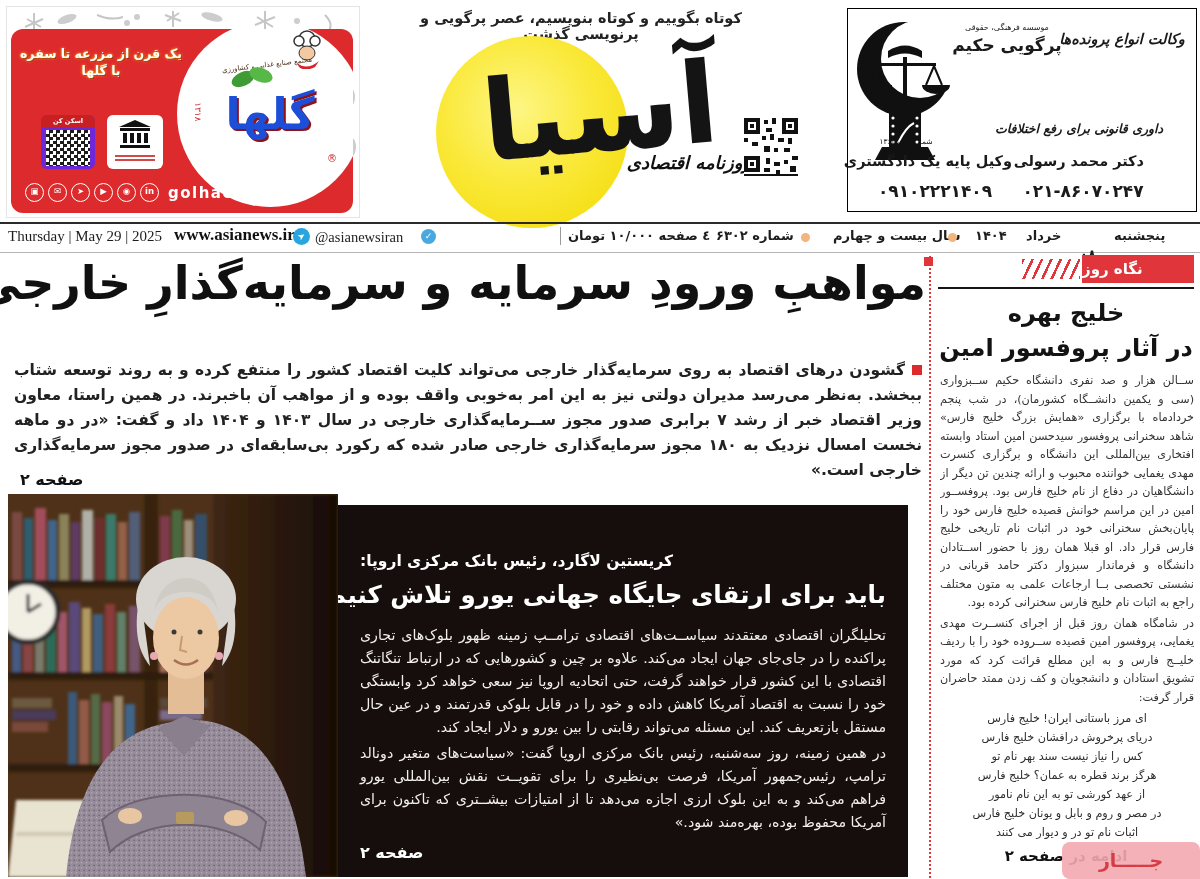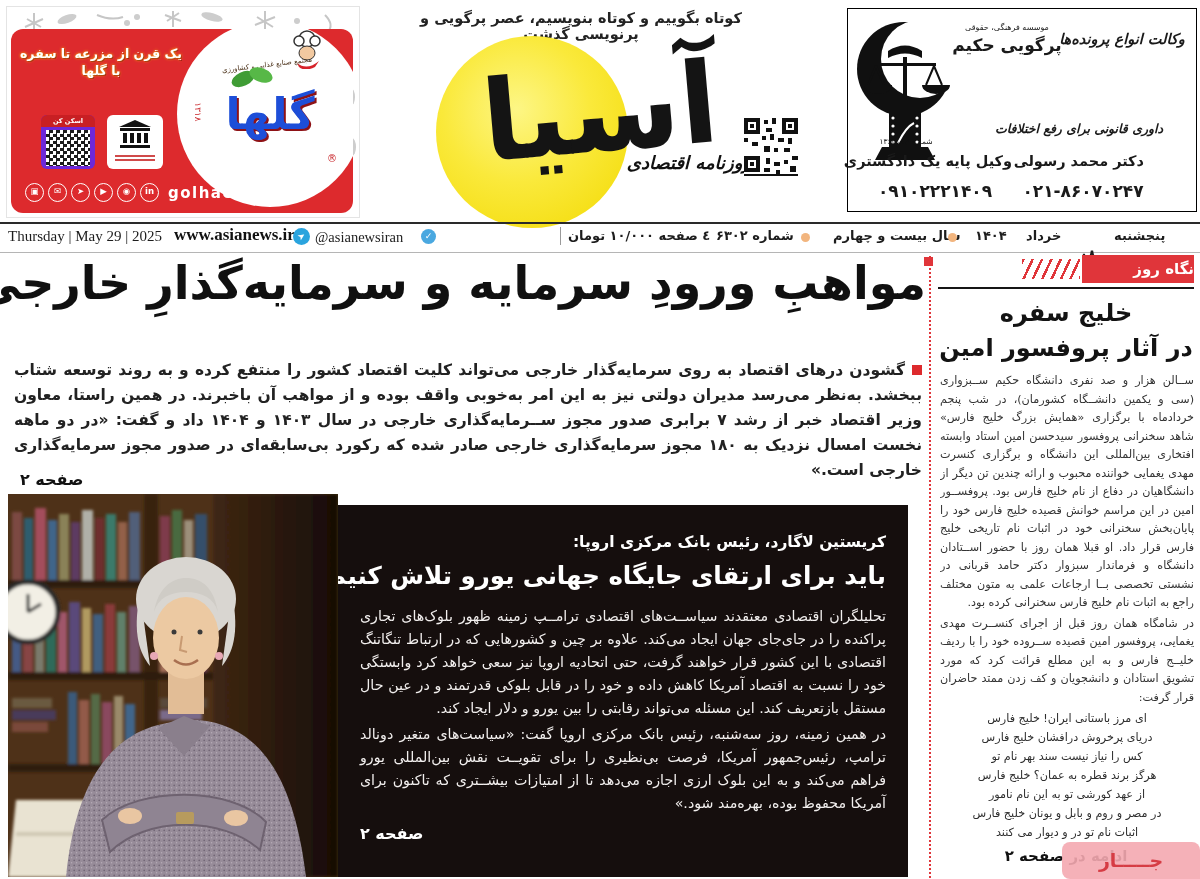--- a/index.html
+++ b/index.html
@@ -67,29 +67,29 @@
   .m-headline{left:8px;top:256px;width:918px;text-align:center;font-size:46px;font-weight:900;white-space:nowrap;color:#101010;letter-spacing:-1px;}
   .m-lead{left:14px;top:358px;width:908px;font-size:15.5px;font-weight:600;line-height:25px;text-align:justify;color:#222;}
   .m-bullet{display:inline-block;width:10px;height:10px;background:#dd2a2d;margin-left:7px;}
   .m-page{left:20px;top:470px;font-size:16px;font-weight:800;color:#111;}
 
   
   .photo{left:8px;top:494px;width:330px;height:383px;overflow:hidden;}
 
   
   .euro{left:338px;top:505px;width:570px;height:372px;background:#150e0d;color:#fff;padding:28px 22px 0 22px;box-sizing:border-box;overflow:hidden;}
-  .euro-kicker{text-align:right;font-size:15.5px;font-weight:600;margin-bottom:10px;}
+  .euro-kicker{text-align:left;font-size:15.5px;font-weight:600;margin-bottom:10px;margin-top:19px;}
   .euro-headline{text-align:center;font-size:24.5px;font-weight:800;margin-bottom:15px;white-space:nowrap;}
   .euro-para{font-size:14.2px;line-height:23px;text-align:justify;color:#f2efee;}
   .euro-para + .euro-para{margin-top:3px;}
   .euro-page{font-size:16px;font-weight:800;text-align:left;margin-top:9px;}
 
   
   .dv-hatch{left:1022px;top:259px;width:58px;height:20px;background:repeating-linear-gradient(115deg,#e0353a 0 2.5px,transparent 2.5px 8.5px);}
-  .dv-label{left:1082px;top:255px;width:112px;height:28px;background:#e0353a;color:#fff;text-align:right;font-size:15px;font-weight:800;line-height:28px;}
+  .dv-label{left:1082px;top:255px;width:112px;height:28px;background:#e0353a;color:#fff;text-align:left;font-size:15px;font-weight:800;line-height:28px;}
   .dv-line{left:938px;top:287px;width:256px;height:2px;background:#151515;}
   .dv-title{left:938px;top:296px;width:256px;text-align:center;font-size:24px;font-weight:800;line-height:35px;color:#131313;}
   .dv-body{left:940px;top:372px;width:254px;height:470px;font-size:11.2px;line-height:18.5px;text-align:justify;color:#333;overflow:hidden;}
   .dv-body p{margin:0 0 2px 0;}
   .dv-poem{text-align:center;line-height:19px;color:#2e2e2e;}
   .dv-cont{left:938px;top:847px;width:256px;text-align:center;font-size:15px;font-weight:800;color:#111;}
   .dotline{left:929px;top:256px;height:622px;border-left:2px dotted #e0353a;width:0;}
   .dotsq{left:924px;top:257px;width:9px;height:9px;background:#e0353a;}
 
   
@@ -367,21 +367,21 @@
     <div class="euro-para">در همین زمینه، روز سه‌شنبه، رئیس بانک مرکزی اروپا گفت: «سیاست‌های متغیر دونالد ترامپ، رئیس‌جمهور آمریکا، فرصت بی‌نظیری را برای تقویــت نقش بین‌المللی یورو فراهم می‌کند و به این بلوک ارزی اجازه می‌دهد تا از امتیازات بیشــتری که تاکنون برای آمریکا محفوظ بوده، بهره‌مند شود.»</div>
     <div class="euro-page">صفحه ۲</div>
   </div>
 
   <div class="abs dotline"></div>
   <div class="abs dotsq"></div>
   <div class="abs dv-hatch"></div>
   <div class="abs dv-label">نگاه روز</div>
   <div class="abs dv-line"></div>
   <div class="abs dv-title">
-    <div>خلیج سفره</div>
+    <div>خلیج بهره</div>
     <div>در آثار پروفسور امین</div>
   </div>
   <div class="abs dv-body">
     <p>ســالن هزار و صد نفری دانشگاه حکیم ســبزواری (سی و یکمین دانشــگاه کشورمان)، در شب پنجم خردادماه با برگزاری «همایش بزرگ خلیج فارس» شاهد سخنرانی پروفسور سیدحسن امین استاد وابسته افتخاری بین‌المللی این دانشگاه و برگزاری کنسرت مهدی یغمایی خواننده محبوب و ارائه چندین تن دیگر از دانشگاهیان در دفاع از نام خلیج فارس بود. پروفســور امین در این مراسم خوانش قصیده خلیج فارس خود را پایان‌بخش سخنرانی خود در اثبات نام تاریخی خلیج فارس قرار داد. او قبلا همان روز با حضور اســتادان دانشگاه و فرماندار سبزوار دکتر حامد قربانی در نشستی تخصصی بــا ارجاعات علمی به متون مختلف راجع به اثبات نام خلیج فارس سخنرانی کرده بود.</p>
     <p>در شامگاه همان روز قبل از اجرای کنســرت مهدی یغمایی، پروفسور امین قصیده ســروده خود را با ردیف خلیــج فارس و به این مطلع قرائت کرد که مورد تشویق استادان و دانشجویان و کف زدن ممتد حاضران قرار گرفت:</p>
     <div class="dv-poem">ای مرز باستانی ایران! خلیج فارس</div>
     <div class="dv-poem">دریای پرخروش درافشان خلیج فارس</div>
     <div class="dv-poem">کس را نیاز نیست سند بهر نام تو</div>
     <div class="dv-poem">هرگز برند قطره به عمان؟ خلیج فارس</div>
     <div class="dv-poem">از عهد کورشی تو به این نام نامور</div>

